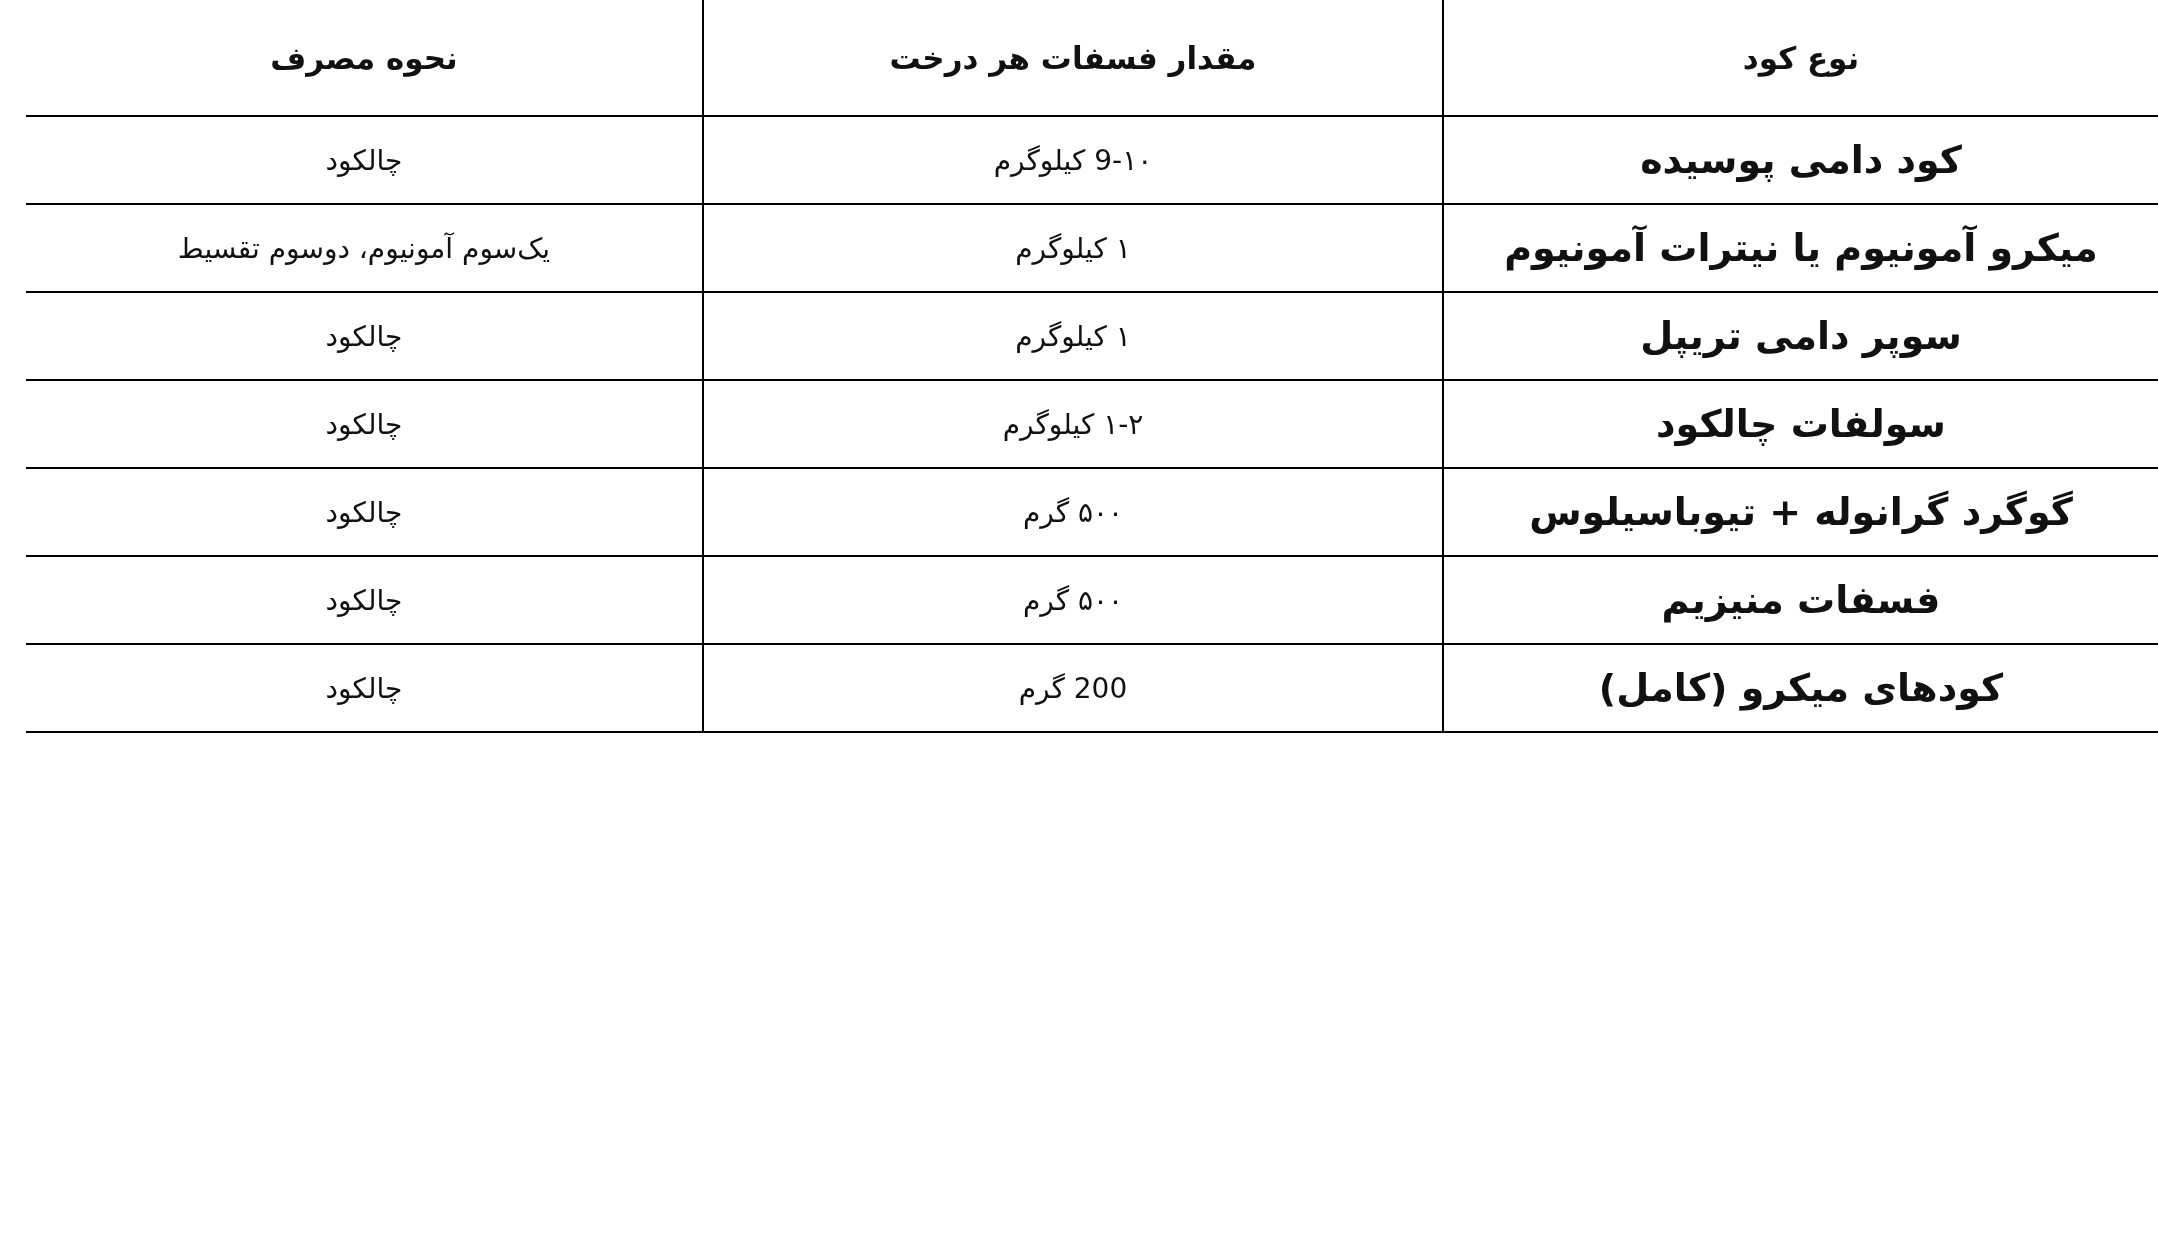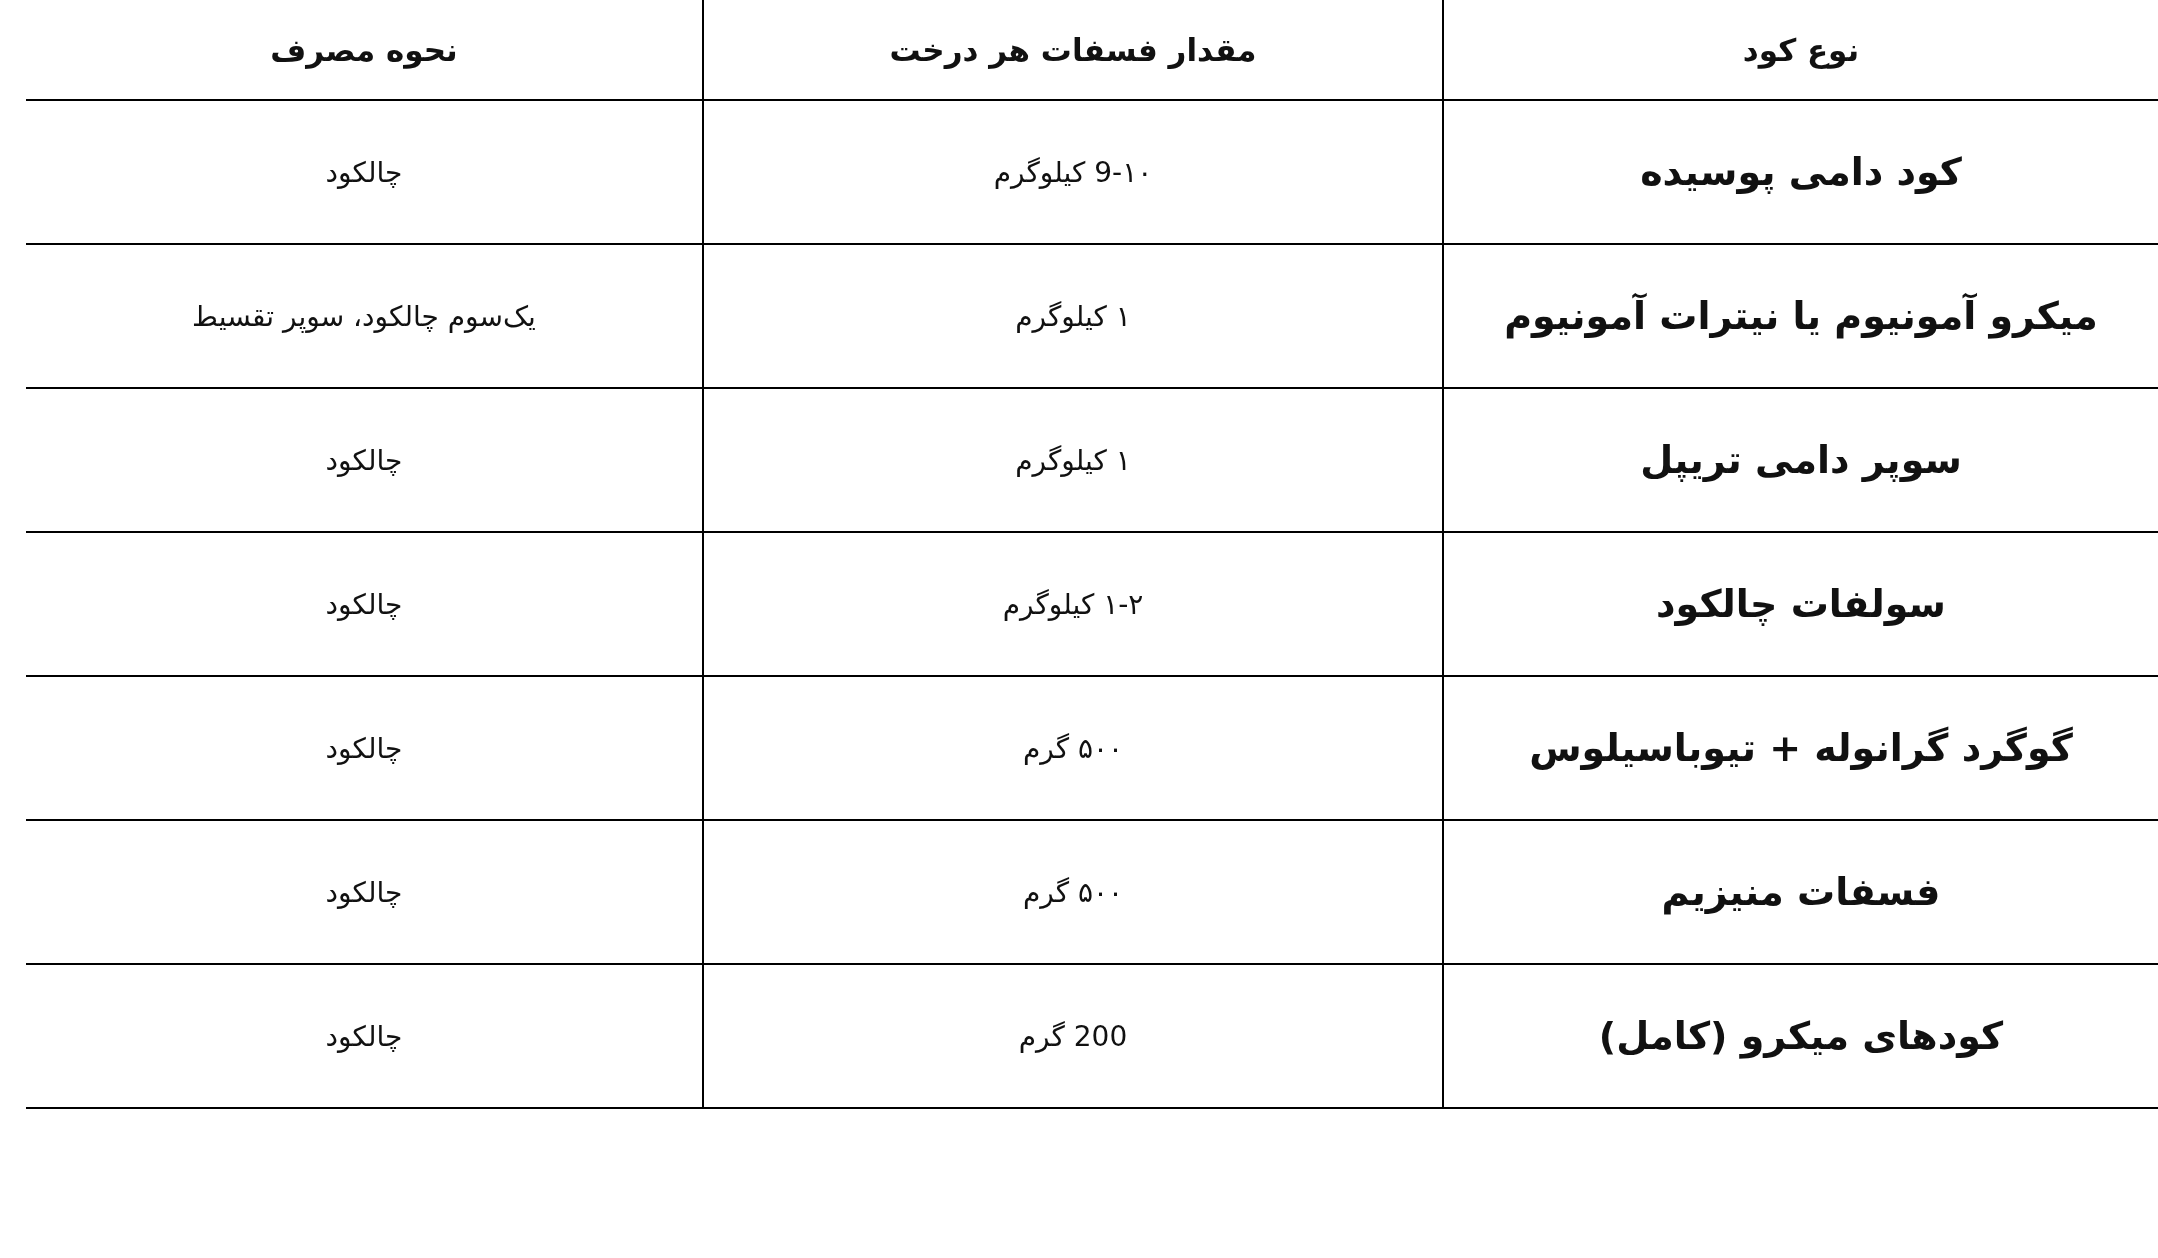--- a/index.html
+++ b/index.html
@@ -41,28 +41,28 @@
     text-align: center;
     vertical-align: middle;
     padding: 0 14px;
     box-sizing: border-box;
   }
   
   table.fert-table tr > *:first-child { border-right: none; }
   table.fert-table tr > *:last-child  { border-left: none; }
 
   table.fert-table thead th {
-    height: 100px;
+    height: 116px;
     font-size: 31px;
     font-weight: bold;
     border-top: none;
     letter-spacing: 0;
   }
   table.fert-table tbody td {
-    height: 144px;
+    height: 88px;
     font-size: 28px;
     font-weight: normal;
   }
   table.fert-table tbody tr:last-child td {
     border-bottom: 2px solid #000000;
   }
   table.fert-table tbody td.cell-type {
     font-weight: bold;
     font-size: 38px;
   }
@@ -90,21 +90,21 @@
     </thead>
     <tbody>
       <tr>
         <td class="cell-type">کود دامی پوسیده</td>
         <td class="cell-amount">9-۱۰ کیلوگرم</td>
         <td class="cell-usage">چالکود</td>
       </tr>
       <tr>
         <td class="cell-type">میکرو آمونیوم یا نیترات آمونیوم</td>
         <td class="cell-amount">۱ کیلوگرم</td>
-        <td class="cell-usage">یک‌سوم چالکود، سوپر تقسیط</td>
+        <td class="cell-usage">یک‌سوم آمونیوم، دوسوم تقسیط</td>
       </tr>
       <tr>
         <td class="cell-type">سوپر دامی تریپل</td>
         <td class="cell-amount">۱ کیلوگرم</td>
         <td class="cell-usage">چالکود</td>
       </tr>
       <tr>
         <td class="cell-type">سولفات چالکود</td>
         <td class="cell-amount">۱-۲ کیلوگرم</td>
         <td class="cell-usage">چالکود</td>

